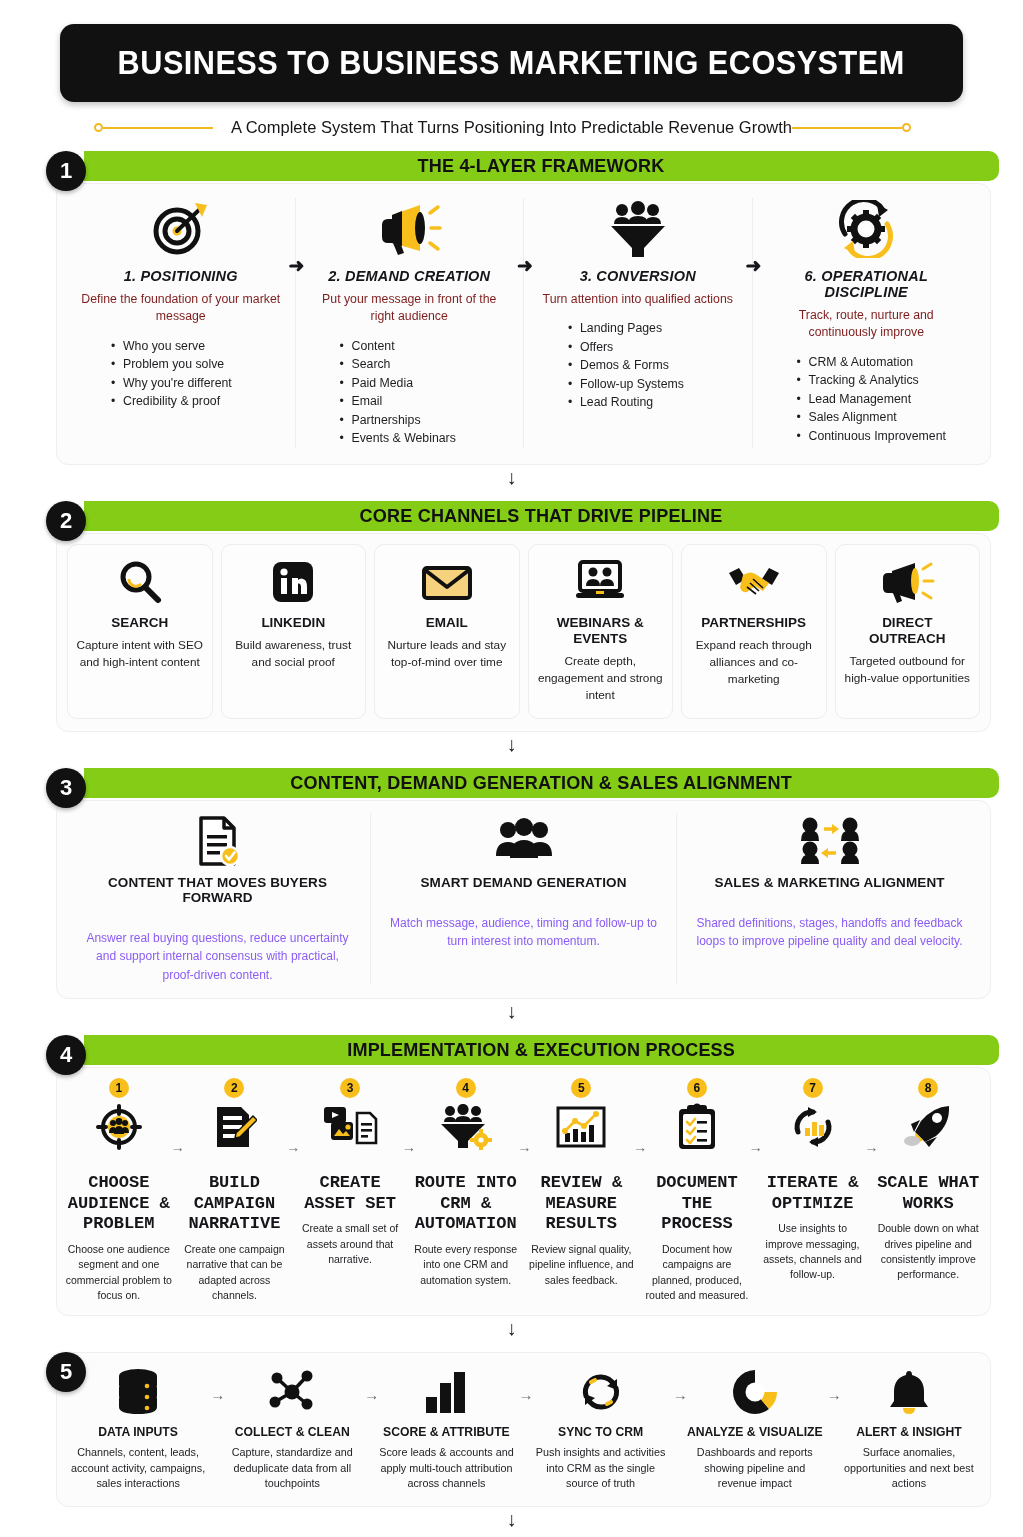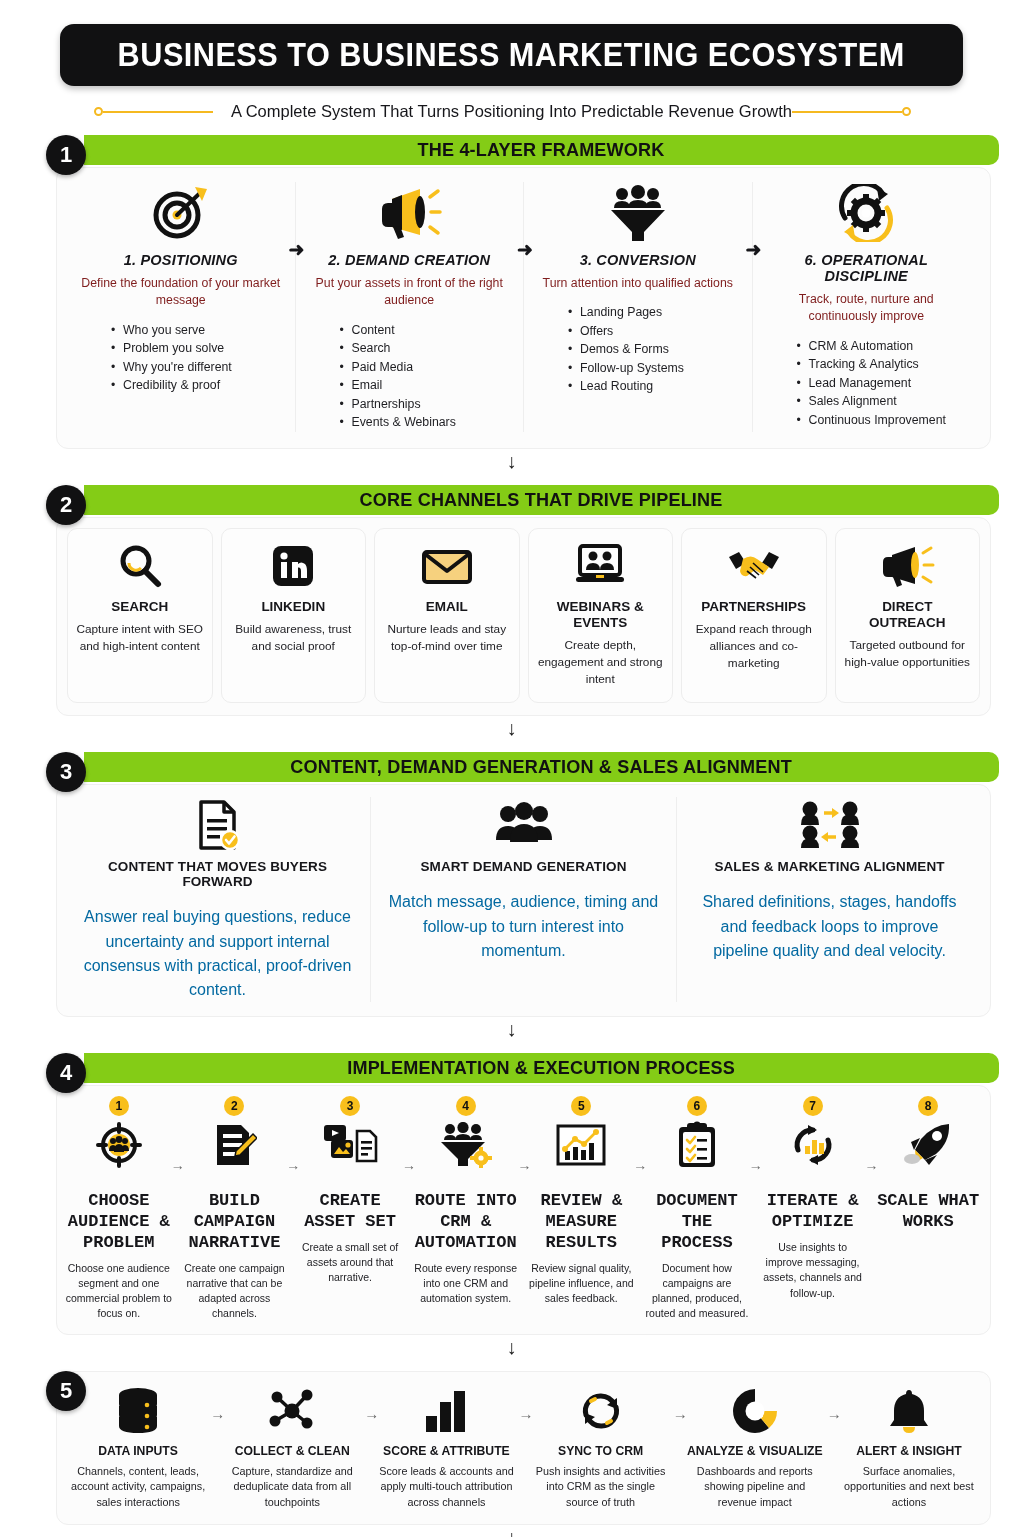--- a/index.html
+++ b/index.html
@@ -10,21 +10,21 @@
     color: #16161a;
     overflow: hidden;
   }
   .page { position: relative; width: 1023px; height: 1537px; padding: 0 24px; }
 
   
   .title-bar {
     margin: 24px 36px 0 36px;
     background: #111112;
     border-radius: 14px;
-    height: 62px;
+    height: 78px;
     display: flex; align-items: center; justify-content: center;
     box-shadow: 0 3px 6px rgba(0,0,0,.25);
   }
   .title-bar h1 {
     color: #fff;
     font-size: 33px;
     font-weight: 700;
     letter-spacing: .5px;
     font-family: "Liberation Sans Narrow", "Liberation Sans", sans-serif;
     transform: scaleX(.93);
@@ -117,21 +117,21 @@
   
   .s3-grid { display: flex; padding: 12px 8px 14px 8px; }
   .s3-col { flex: 1; padding: 0 16px; text-align: center; }
   .s3-col + .s3-col { border-left: 1px solid #eeeeee; }
   .s3-icon { height: 56px; display: flex; align-items: center; justify-content: center; }
   .s3-title {
     font-size: 13.5px; font-weight: 700; margin-top: 6px;
     font-family: "Liberation Sans Narrow", "Liberation Sans", sans-serif;
     letter-spacing: .1px;
   }
-  .s3-desc { font-size: 16px; line-height: 1.52; margin-top: 16px; color: #0369a1; }
+  .s3-desc { font-size: 12px; line-height: 1.52; margin-top: 24px; color: #8b5cf6; }
 
   
   .s4-grid { display: flex; padding: 10px 4px 12px 4px; align-items: flex-start; }
   .s4-col { flex: 1; text-align: center; padding: 0 4px; position: relative; }
   .s4-num {
     width: 20px; height: 20px; border-radius: 50%; background: #F8BF1C;
     color: #111; font-size: 12px; font-weight: 700;
     display: flex; align-items: center; justify-content: center; margin: 0 auto 5px;
   }
   .s4-icon { height: 48px; display: flex; align-items: center; justify-content: center; }
@@ -216,21 +216,21 @@
             <svg width="66" height="56" viewBox="0 0 66 56">
               <path d="M6 24 L6 36 Q6 42 12 42 L18 42 L18 18 L12 18 Q6 18 6 24 Z" fill="#111"></path>
               <path d="M16 14 L44 4 L44 50 L16 42 Z" fill="#F8BF1C"></path>
               <path d="M16 14 L26 10 L26 45 L16 42 Z" fill="#111"></path>
               <ellipse cx="44" cy="27" rx="5" ry="16" fill="#111"></ellipse>
               <path d="M17 42 L22 54 L28 52 L24 41 Z" fill="#111"></path>
               <path d="M54 12 L62 6 M55 27 L64 27 M54 42 L62 48" stroke="#F8BF1C" stroke-width="3.5" stroke-linecap="round"></path>
             </svg>
           </div>
           <div class="s1-title">2. DEMAND CREATION</div>
-          <div class="s1-desc">Put your assets in front of the right audience</div>
+          <div class="s1-desc">Put your message in front of the right audience</div>
           <ul class="s1-list">
             <li>Content</li>
             <li>Search</li>
             <li>Paid Media</li>
             <li>Email</li>
             <li>Partnerships</li>
             <li>Events &amp; Webinars</li>
           </ul>
           <div class="s1-between">➜</div>
         </div>
@@ -613,20 +613,21 @@
             <svg width="50" height="46" viewBox="0 0 50 46">
               <path d="M46 2 Q30 3 18 17 L12 28 L22 38 L33 32 Q47 20 46 2 Z" fill="#111"></path>
               <circle cx="34" cy="14" r="5" fill="#fff"></circle>
               <path d="M17 16 L8 20 L11 28 Z" fill="#111"></path>
               <path d="M22 38 L26 43 L34 33 Z" fill="#111"></path>
               <path d="M12 28 L20 36 L13 40 Z" fill="#F8BF1C"></path>
               <ellipse cx="9" cy="37" rx="8" ry="5" fill="#c9c9c9"></ellipse>
             </svg>
           </div>
           <div class="s4-title">SCALE WHAT WORKS</div>
+          <div class="s4-desc">Double down on what drives pipeline and consistently improve performance.</div>
         </div>
 
       </div>
     </div>
   </div>
 
   <div class="flow-arrow">↓</div>
 
   <div class="section">
     <div class="sec-badge">5</div>

